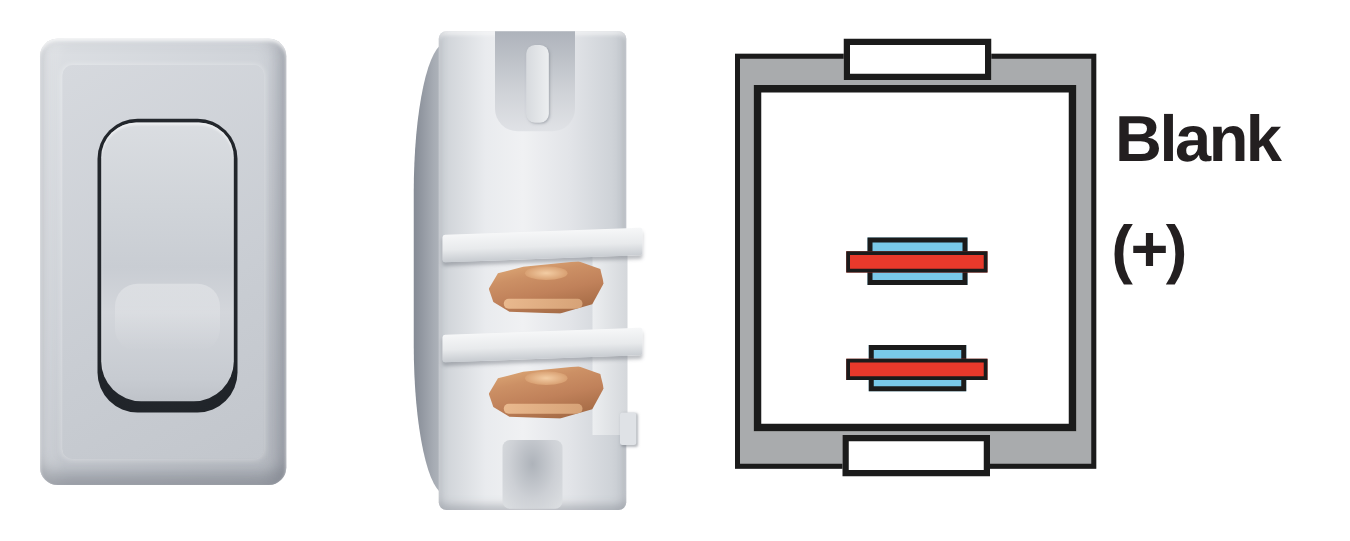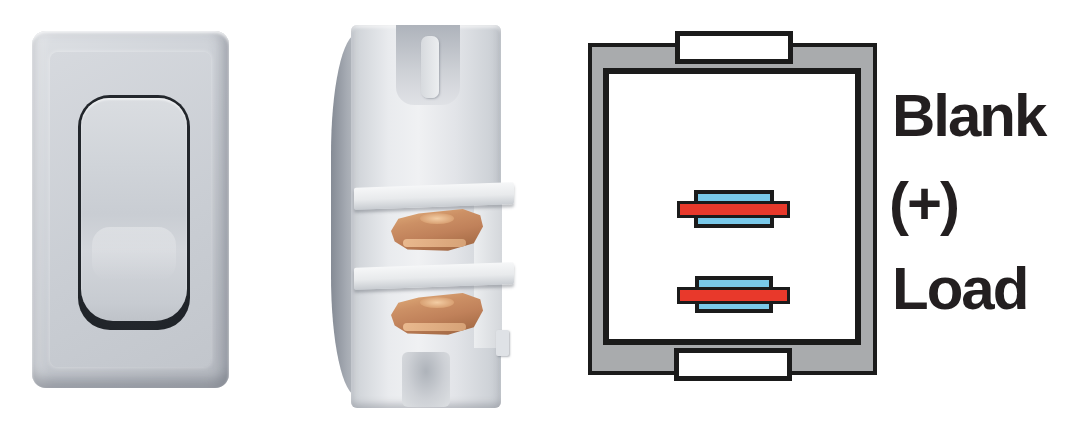--- a/index.html
+++ b/index.html
@@ -139,21 +139,21 @@
     background:var(--terminal-red);
     border:3px solid var(--diagram-line);
     height:17px;width:113px;left:677px;
   }
   .term-red-upper{top:201px;}
   .term-red-lower{top:287px;}
 
   
   .dia-label{
     color:var(--label-text);
-    font-size:60px;font-weight:bold;letter-spacing:-2px;line-height:1;
+    font-size:52px;font-weight:bold;letter-spacing:-2px;line-height:1;
     white-space:nowrap;
   }
   .label-blank{left:892px;top:86px;}
   .label-positive{left:889px;top:174px;}
   .label-load{left:892px;top:259px;}
 </style>
 </head>
 <body>
 
 <div class="scene">
@@ -189,15 +189,14 @@
   <div class="abs dia-inner"></div>
   <div class="abs dia-tab dia-tab-top"></div>
   <div class="abs dia-tab dia-tab-bottom"></div>
   <div class="abs term-blue term-blue-upper"></div>
   <div class="abs term-red term-red-upper"></div>
   <div class="abs term-blue term-blue-lower"></div>
   <div class="abs term-red term-red-lower"></div>
 
   <div class="abs dia-label label-blank">Blank</div>
   <div class="abs dia-label label-positive">(+)</div>
-  <div class="abs dia-label label-load">Load</div>
 
 </div>
 
 </body></html>

